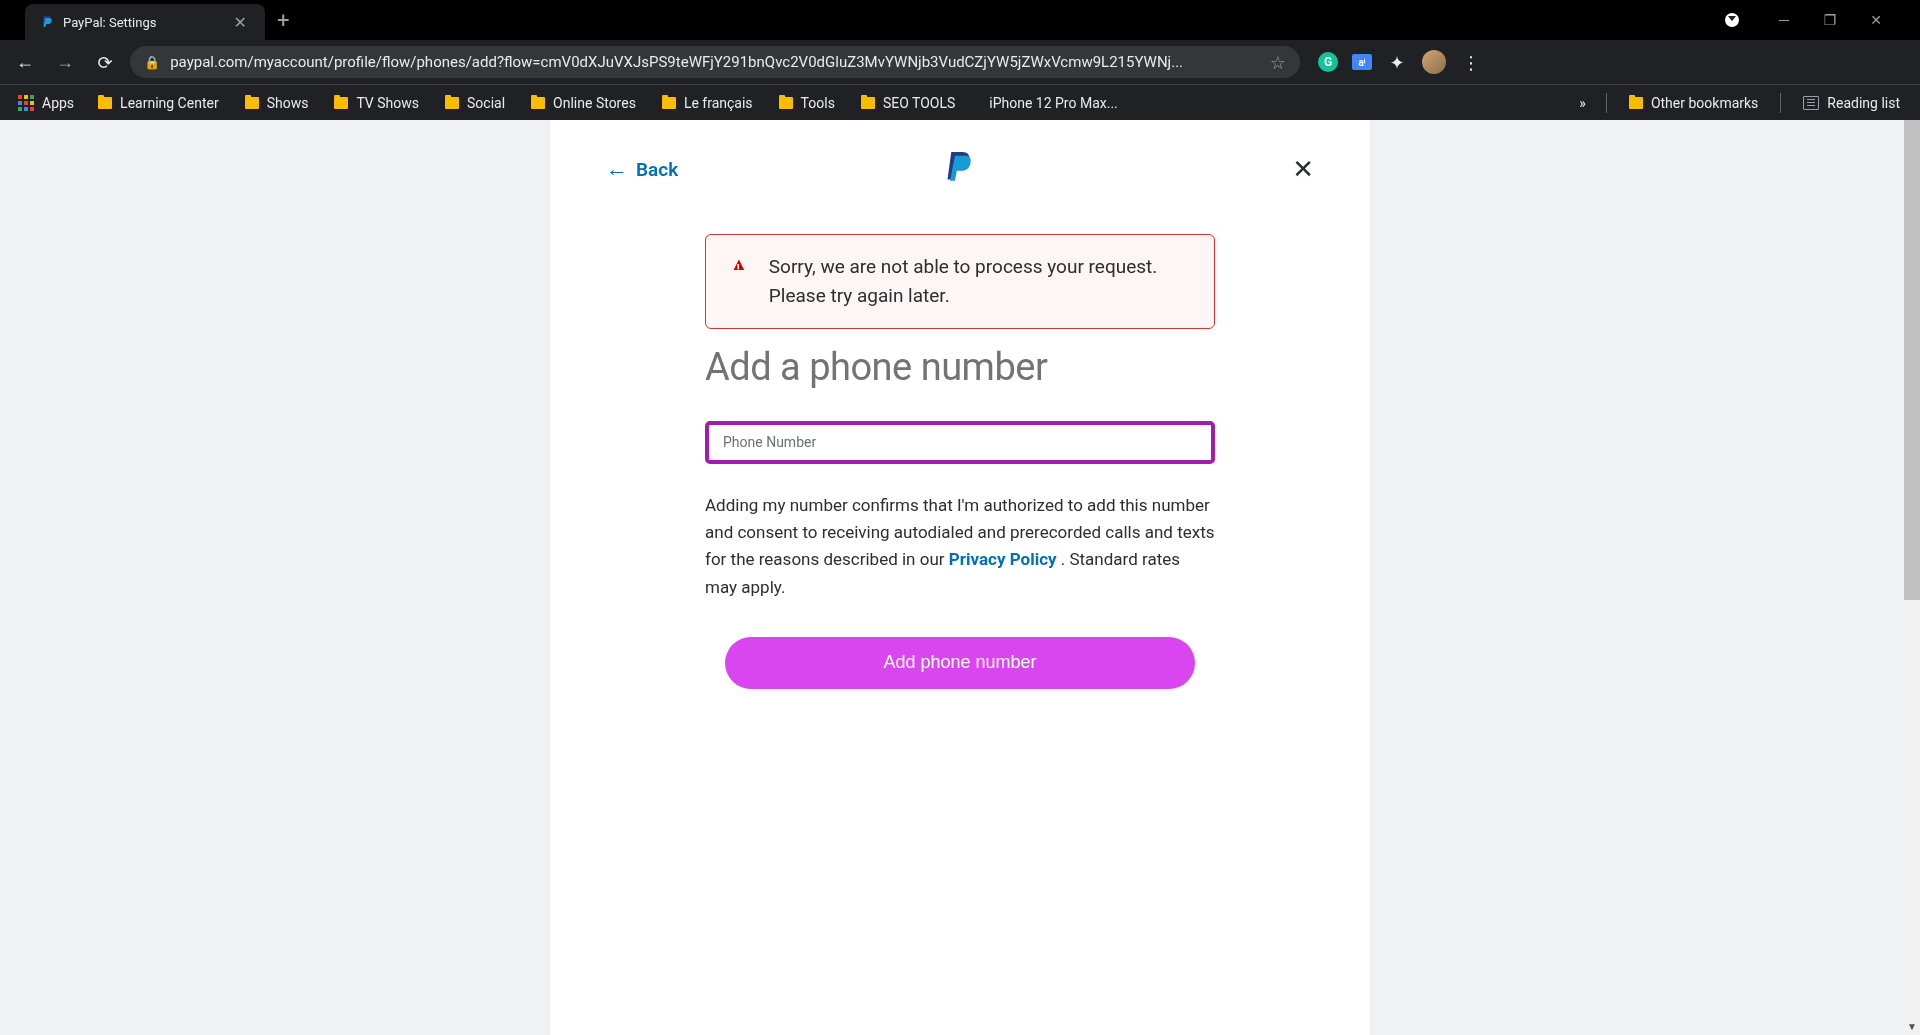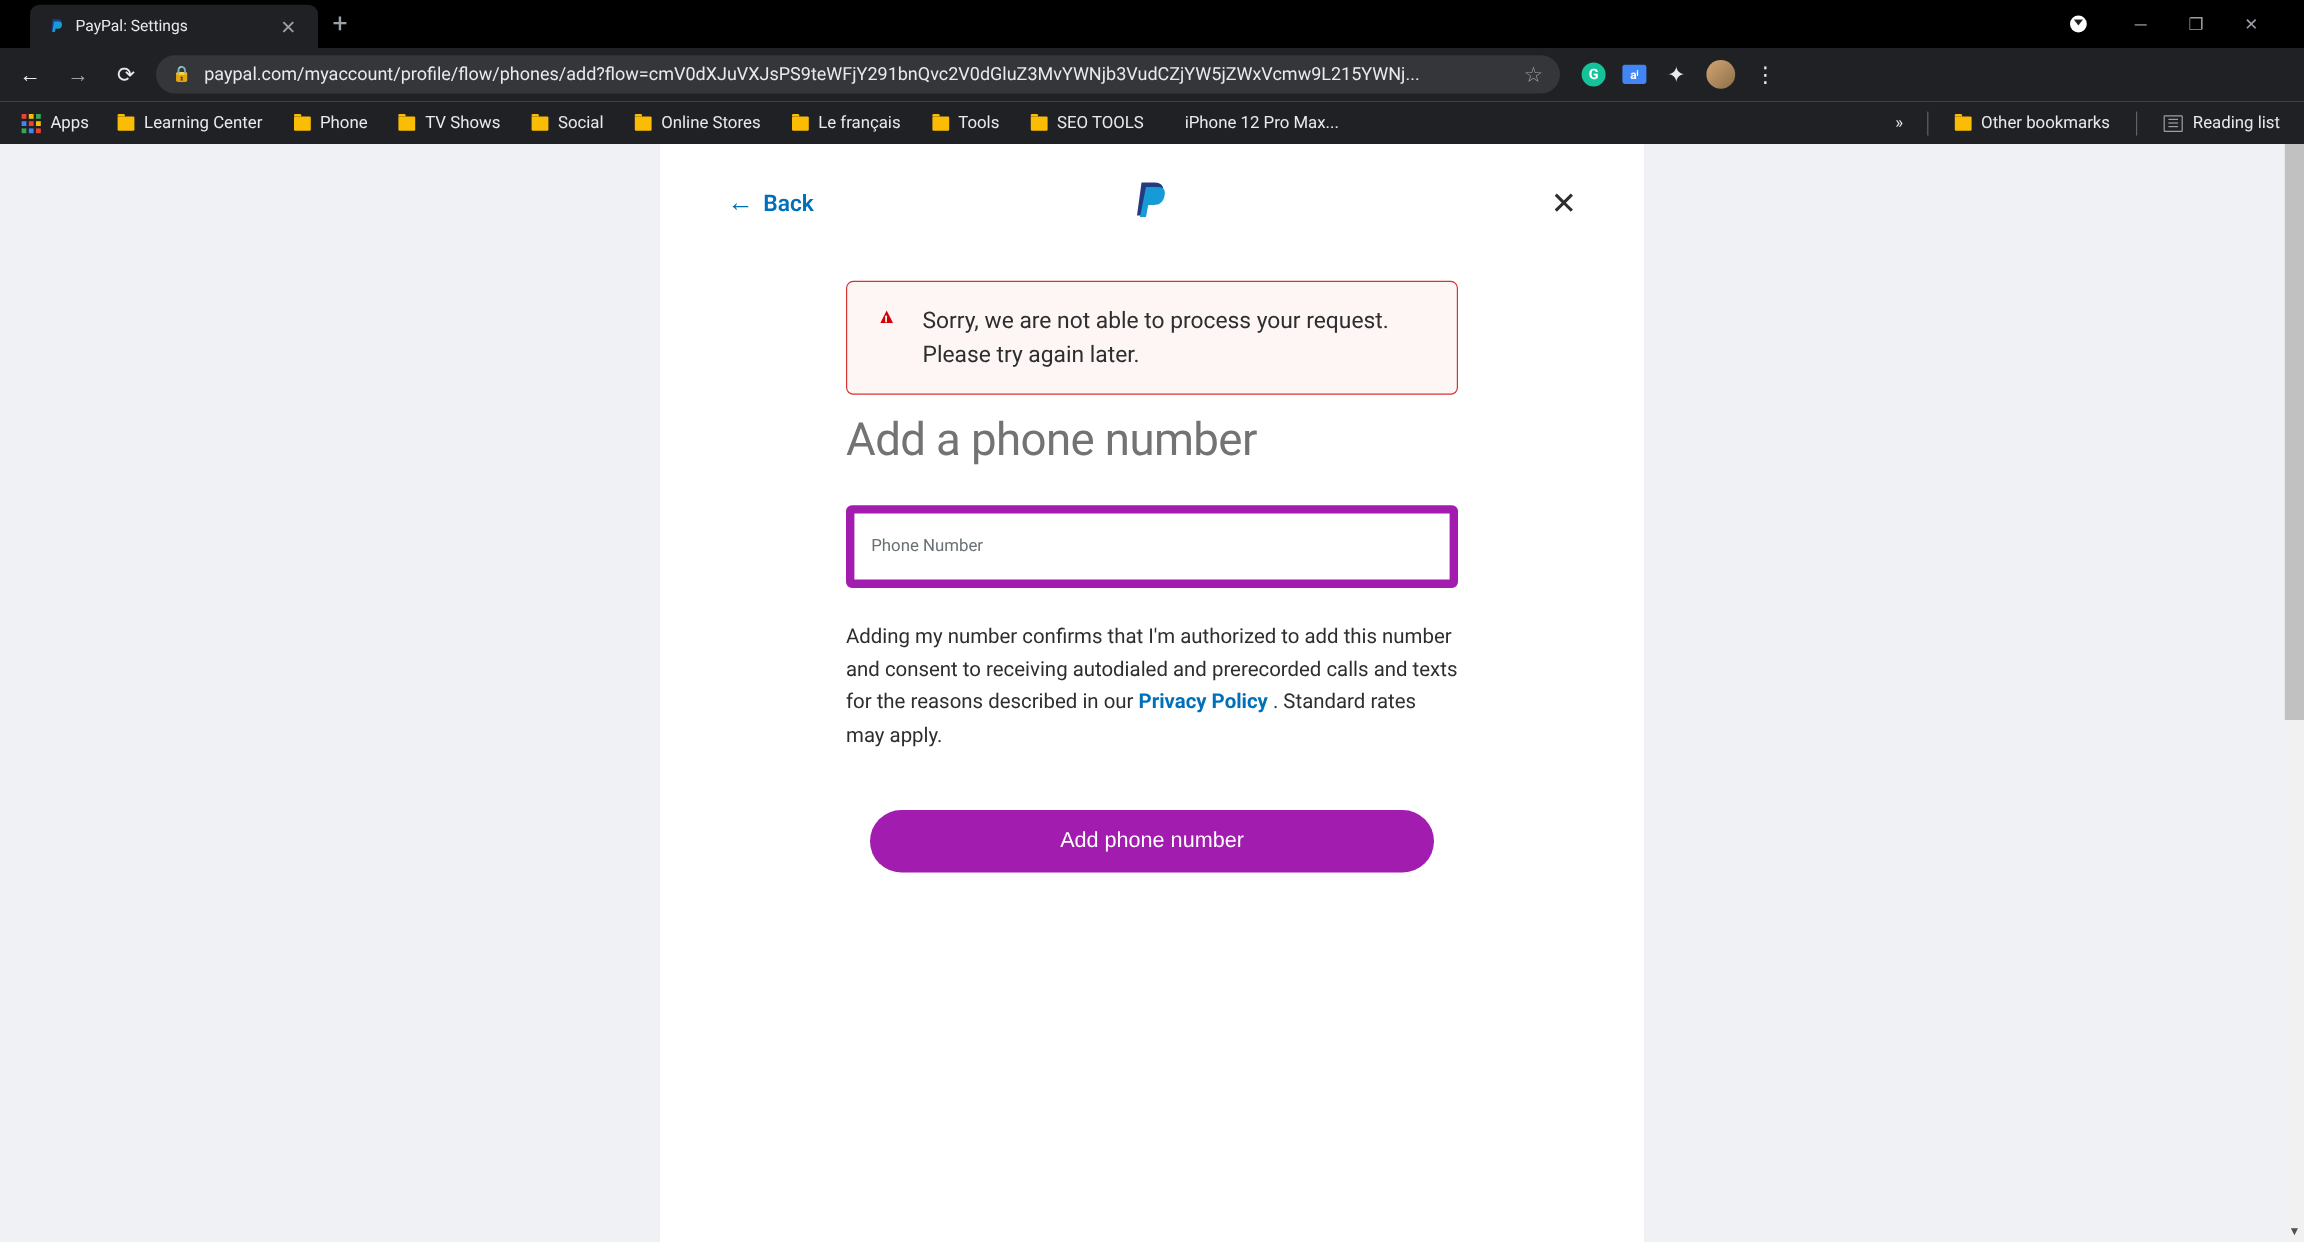--- a/index.html
+++ b/index.html
@@ -56,30 +56,30 @@
     .close-x { font-size: 26px; color: #2c2e2f; cursor: pointer; font-weight: 300; }
     
     .content { width: 510px; margin: 40px auto 0; }
     
     .alert { border: 1px solid #d63333; background: #fef5f5; border-radius: 6px; padding: 18px 24px; display: flex; gap: 18px; margin-bottom: 16px; }
     .alert-icon { color: #d20000; font-size: 18px; flex-shrink: 0; }
     .alert-text { color: #2c2e2f; font-size: 19px; line-height: 1.5; }
     
     .page-title { font-size: 38px; font-weight: 400; color: #737373; margin-bottom: 32px; letter-spacing: -0.5px; }
     
-    .field { border: 7px solid #a21caf; border-radius: 5px; padding: 19px 14px; margin-bottom: 22px; position: relative; }
+    .field { border: 4px solid #a21caf; border-radius: 5px; padding: 9px 14px; margin-bottom: 22px; position: relative; }
     .field-label { font-size: 14px; color: #687173; margin-bottom: 1px; }
     .field-value { font-size: 17px; color: #2c2e2f; letter-spacing: 0.5px; }
     .field-input { font-size: 17px; color: #2c2e2f; border: none; outline: none; width: 100%; background: transparent; font-family: inherit; }
     .select-chevron { position: absolute; right: 20px; top: 50%; transform: translateY(-50%); color: #2c2e2f; font-size: 18px; }
     
     .disclaimer { font-size: 17px; color: #2c2e2f; line-height: 1.6; margin-top: 28px; }
     .policy-link { color: #0070ba; font-weight: 700; cursor: pointer; text-decoration: none; }
     
-    .submit-btn { width: 470px; margin: 48px auto 0; display: block; background: #a21caf; color: #fff; border: none; border-radius: 26px; height: 52px; font-size: 18px; font-weight: 500; cursor: pointer; }
+    .submit-btn { width: 470px; margin: 36px auto 0; display: block; background: #d946ef; color: #fff; border: none; border-radius: 26px; height: 52px; font-size: 18px; font-weight: 500; cursor: pointer; }
     
     .scrollbar { position: absolute; right: 0; top: 0; width: 16px; height: 100%; background: #f1f1f1; }
     .scroll-thumb { position: absolute; top: 0; width: 16px; height: 480px; background: #c1c1c1; border-radius: 0; }
     .scroll-arrow { position: absolute; width: 16px; height: 16px; color: #505050; font-size: 10px; text-align: center; line-height: 16px; }
     .scroll-arrow.up { top: 0; }
     .scroll-arrow.down { bottom: 0; }
   </style>
 </head>
 <body>
 
@@ -136,21 +136,21 @@
           <span></span>
         </div>
       <span>Apps</span>
     </div>
     <div class="bookmark">
         <div class="folder-icon"></div>
         <span>Learning Center</span>
       </div>
     <div class="bookmark">
         <div class="folder-icon"></div>
-        <span>Phone</span>
+        <span>Shows</span>
       </div>
     <div class="bookmark">
         <div class="folder-icon"></div>
         <span>TV Shows</span>
       </div>
     <div class="bookmark">
         <div class="folder-icon"></div>
         <span>Social</span>
       </div>
     <div class="bookmark">

